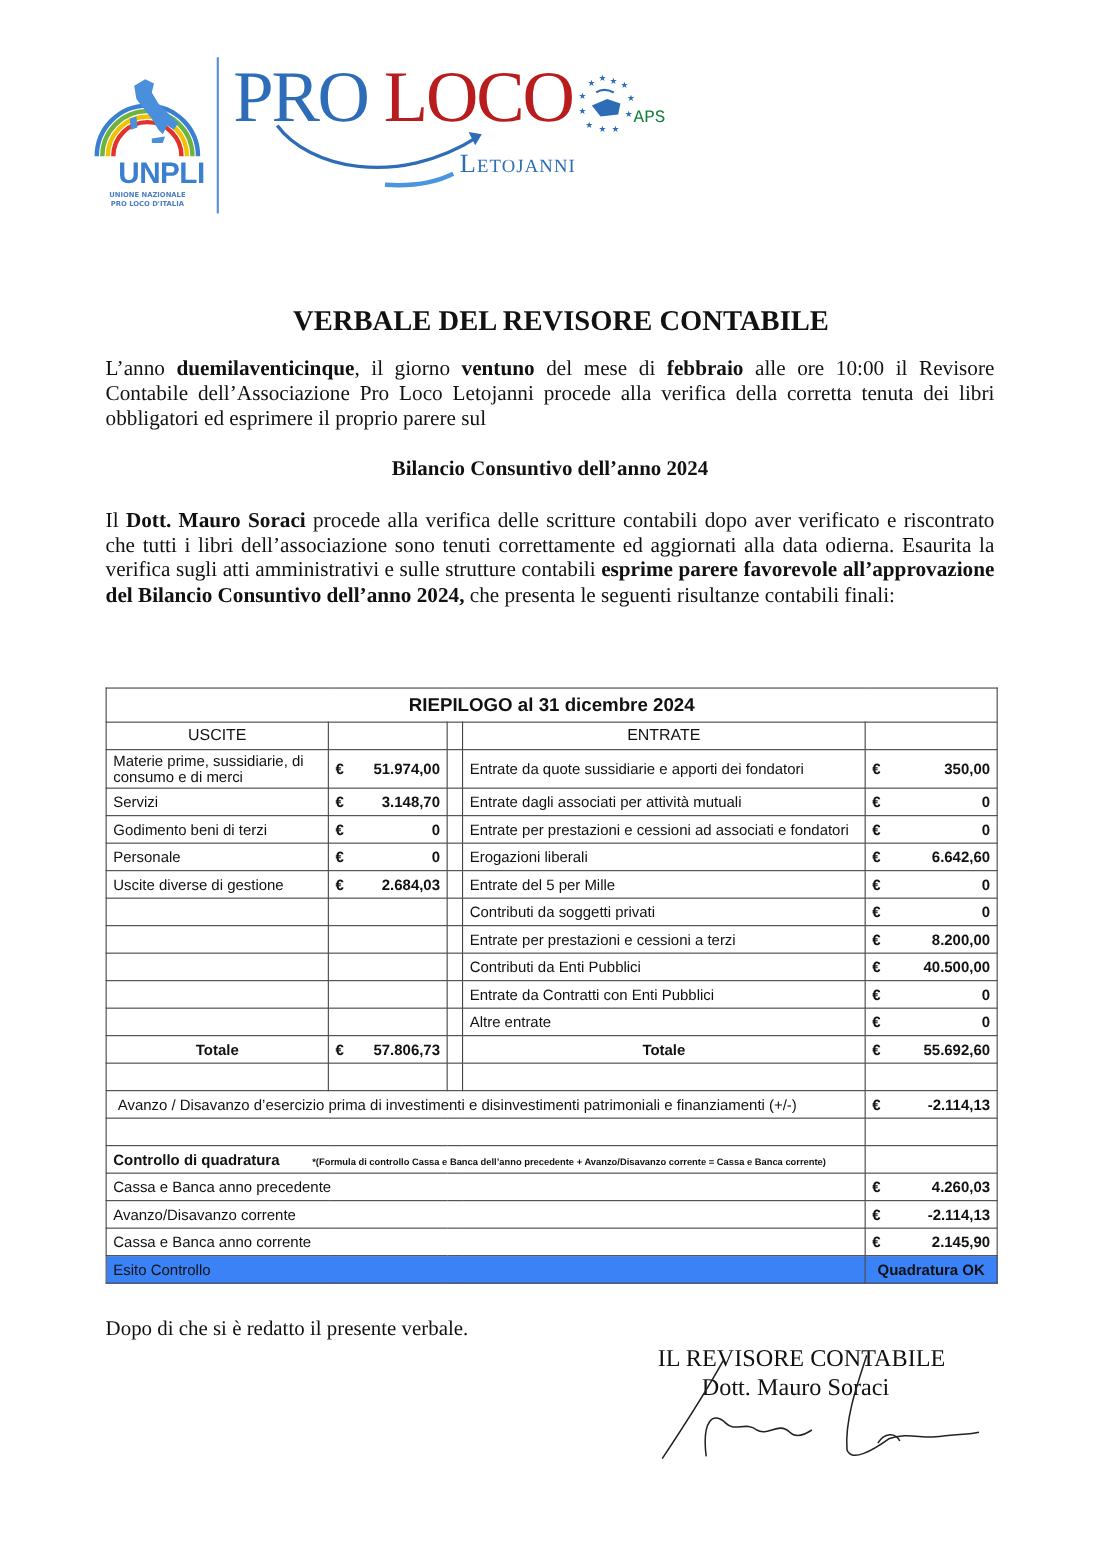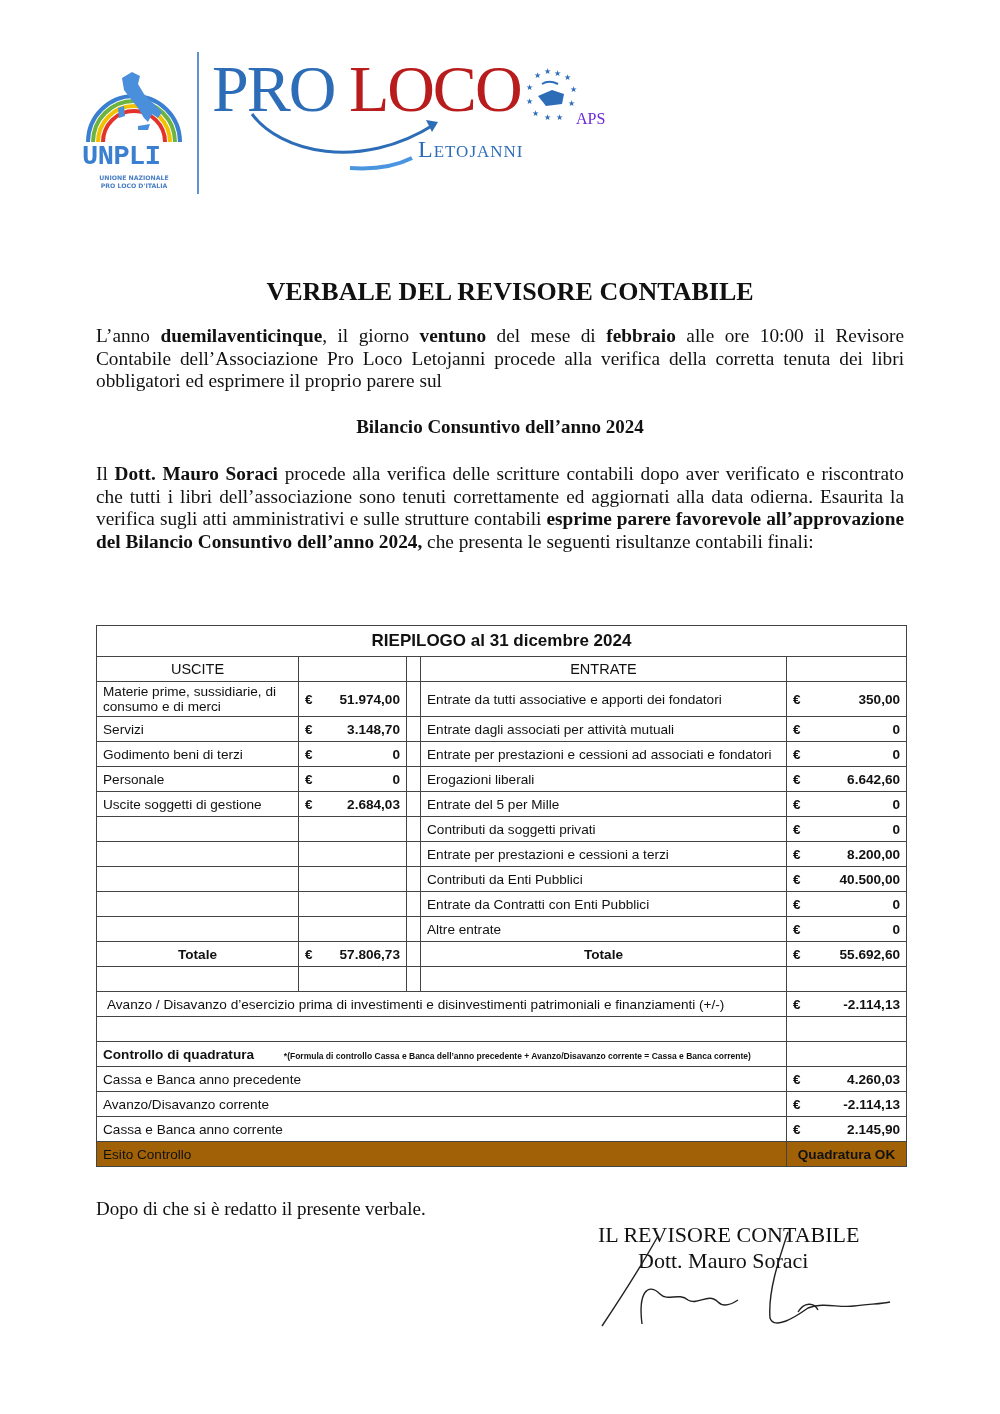--- a/index.html
+++ b/index.html
@@ -1,31 +1,31 @@
 <!DOCTYPE html>
 <html><head>
 <meta charset="utf-8">
 <style>
   html, body { margin: 0; padding: 0; background: #ffffff; }
   body { width: 1000px; height: 1414px; position: relative; overflow: hidden; color: #111; }
 
   
   .letterhead { position: absolute; left: 78px; top: 52px; width: 560px; height: 145px; }
   .unpli { position: absolute; left: 0; top: 12px; width: 112px; height: 128px; }
-  .unpli-text { position: absolute; left: 4px; top: 78px; width: 104px; text-align: left;
-    font-family: Liberation Mono, monospace; font-weight: bold; font-size: 27px; color: #3a7fd0; letter-spacing: -0.5px; }
+  .unpli-text { position: absolute; left: 4px; top: 78px; width: 104px; text-align: right;
+    font-family: Liberation Sans, sans-serif; font-weight: bold; font-size: 27px; color: #3a7fd0; letter-spacing: -0.5px; }
   .unpli-sub { position: absolute; left: 0; top: 110px; width: 112px; text-align: center;
     font-family: "DejaVu Sans", sans-serif; font-size: 6.2px; line-height: 8px; color: #4a7fc4; font-weight: bold; }
   .vline { position: absolute; left: 119px; top: 0; width: 2px; height: 142px; background: #5d93d6; }
   .proloco { position: absolute; left: 134px; top: 4px; font-family: "Liberation Serif", serif;
     font-size: 66px; color: #2d6db8; letter-spacing: -2px; line-height: 1; }
   .proloco .loco { color: #b91c1c; }
   .swoosh { position: absolute; left: 172px; top: 60px; }
   .stars { position: absolute; left: 444px; top: 14px; }
-  .aps { position: absolute; left: 498px; top: 58px; font-family: Liberation Serif, serif; font-size: 16px; color: #6d28d9; }
+  .aps { position: absolute; left: 498px; top: 46px; font-family: Liberation Mono, monospace; font-size: 16px; color: #15803d; }
   .city { position: absolute; left: 340px; top: 84px; font-family: "Liberation Serif", serif; font-size: 24px;
     color: #2d6db8; letter-spacing: 1px; font-variant: small-caps; }
 
   
   .serif { font-family: "Liberation Serif", serif; }
   .title { position: absolute; left: 12px; width: 996px; top: 277px; text-align: center; font-weight: bold; font-size: 26px; }
   .para { position: absolute; left: 96px; width: 808px; font-size: 19.3px; line-height: 22.5px; text-align: justify; text-align-last: left; }
   .p1 { top: 325px; }
   .subtitle { position: absolute; left: 0; width: 1000px; top: 416px; text-align: center; font-weight: bold; font-size: 19px; }
   .p2 { top: 463px; }
@@ -35,21 +35,21 @@
     font-family: "Liberation Sans", sans-serif; font-size: 13.6px; table-layout: fixed; }
   .tbl td { border: 1px solid #444; padding: 0 6px; height: 24px; vertical-align: middle; }
   .tbl .hdr { text-align: center; font-weight: bold; font-size: 17px; height: 30px; }
   .tbl .colhead { font-weight: normal; font-size: 14.5px; text-align: center; }
   .tbl .tall { height: 34px; }
   .amt { font-weight: bold; }
   .amt .eur { float: left; }
   .amt .val { float: right; }
   .tot { font-weight: bold; text-align: center; }
   .small { font-size: 8.5px; font-weight: bold; margin-left: 26px; }
-  .green td { background: #a16207; }
+  .green td { background: #3b82f6; }
   .green .ok { font-weight: bold; text-align: center; }
 
   
   .closing { position: absolute; left: 96px; top: 1198px; font-size: 19px; }
   .sign { position: absolute; left: 598px; top: 1222px; font-size: 22px; line-height: 26px; }
   .sign .name { padding-left: 40px; }
   .signature { position: absolute; left: 598px; top: 1222px; }
 </style>
 </head>
 <body>
@@ -128,21 +128,21 @@
   </tr>
   </tbody>
     <tbody id="rows">
       <tr>
         <td class="tall">Materie prime, sussidiarie, di consumo e di merci</td>
         <td class="amt">
           <span class="eur">€</span>
           <span class="val">51.974,00</span>
         </td>
         <td></td>
-        <td>Entrate da tutti associative e apporti dei fondatori</td>
+        <td>Entrate da quote sussidiarie e apporti dei fondatori</td>
         <td class="amt">
           <span class="eur">€</span>
           <span class="val">350,00</span>
         </td>
       </tr>
       <tr>
         <td>Servizi</td>
         <td class="amt">
           <span class="eur">€</span>
           <span class="val">3.148,70</span>
@@ -174,21 +174,21 @@
           <span class="val">0</span>
         </td>
         <td></td>
         <td>Erogazioni liberali</td>
         <td class="amt">
           <span class="eur">€</span>
           <span class="val">6.642,60</span>
         </td>
       </tr>
       <tr>
-        <td>Uscite soggetti di gestione</td>
+        <td>Uscite diverse di gestione</td>
         <td class="amt">
           <span class="eur">€</span>
           <span class="val">2.684,03</span>
         </td>
         <td></td>
         <td>Entrate del 5 per Mille</td>
         <td class="amt">
           <span class="eur">€</span>
           <span class="val">0</span>
         </td>

